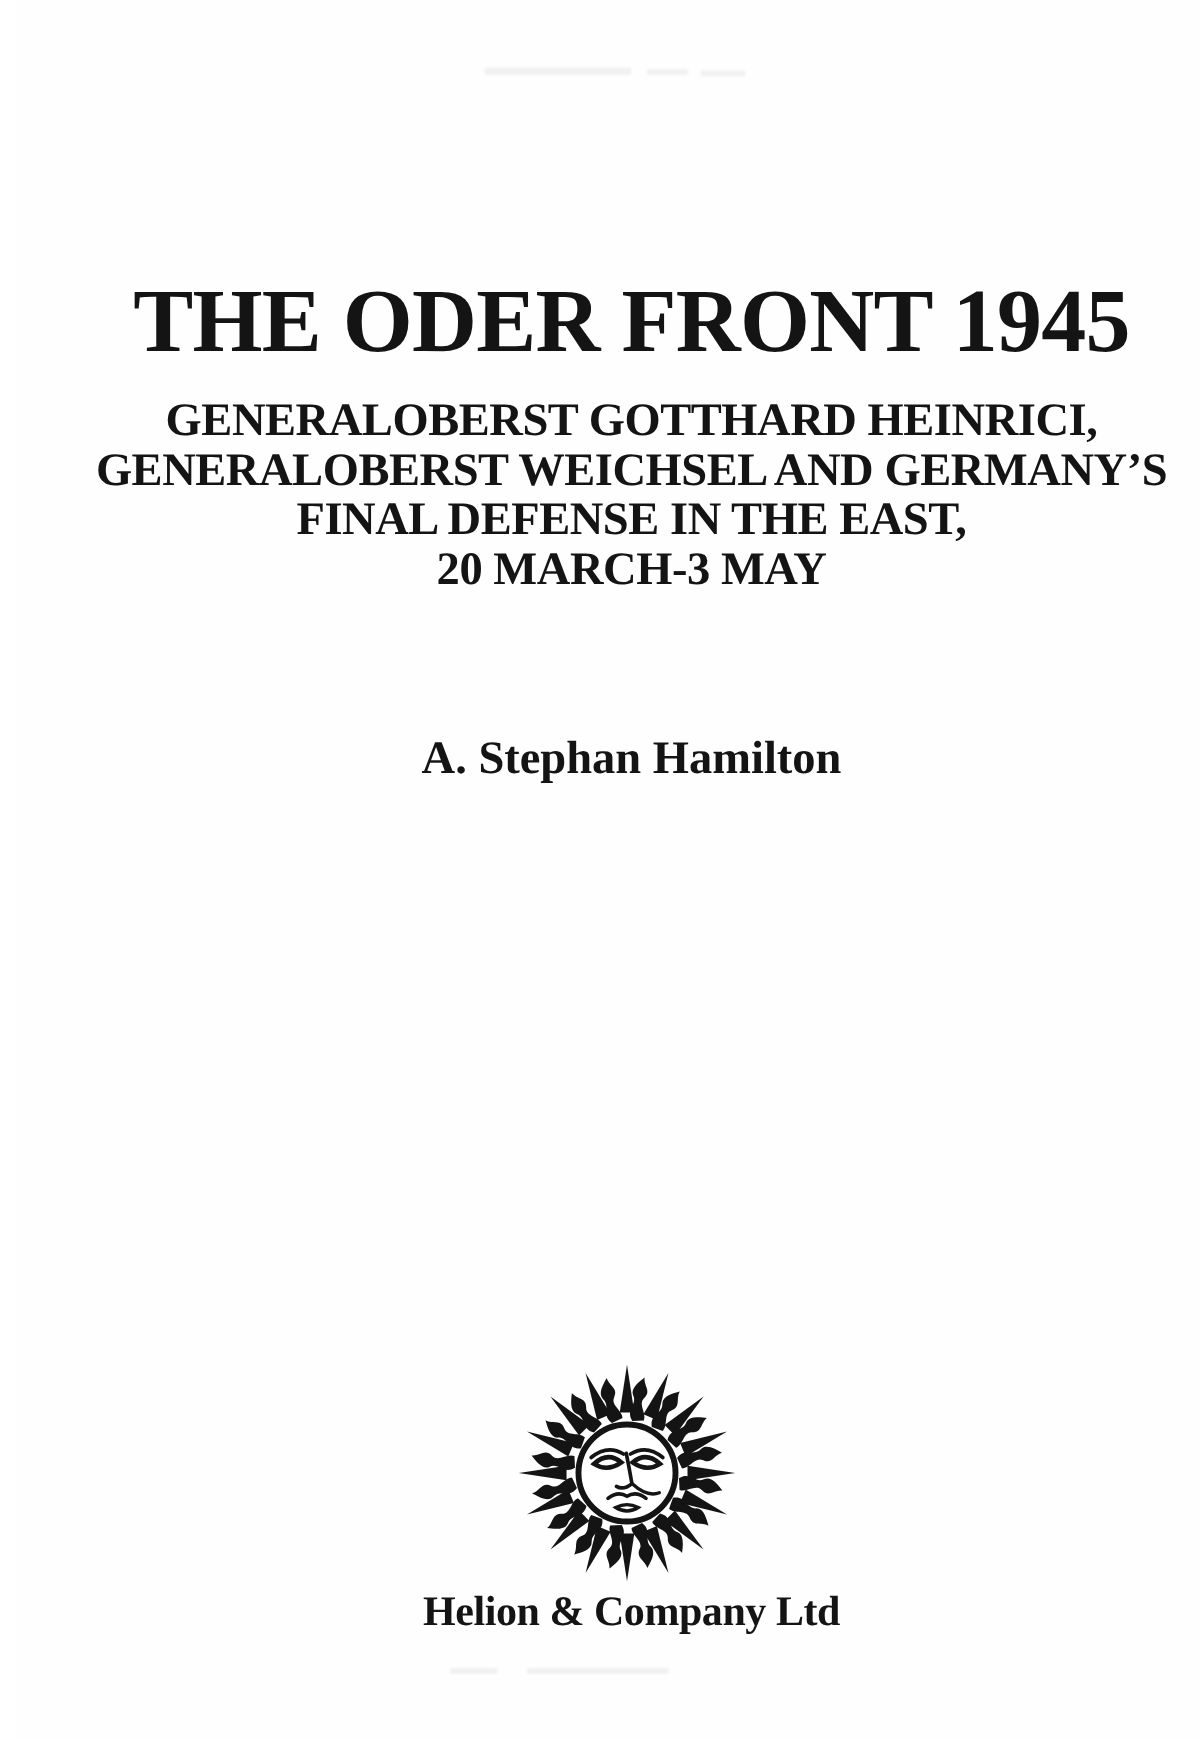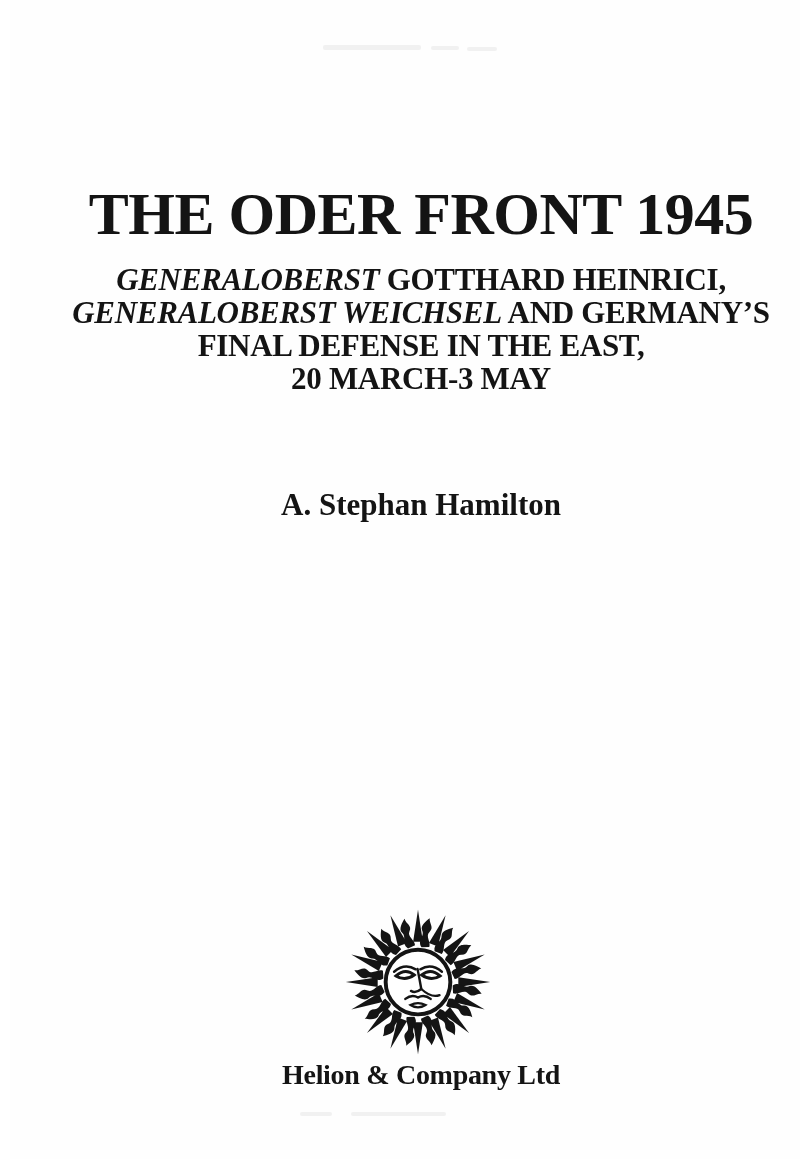--- a/index.html
+++ b/index.html
@@ -23,21 +23,21 @@
     letter-spacing:-0.5px;
     white-space:nowrap;
   }
   .subtitle{
     top:263px;
     font-size:31px;
     line-height:33px;
     font-weight:700;
     letter-spacing:-0.3px;
   }
-  .subtitle .ital{font-style:italic;}
+  .subtitle .ital{}
   .author{
     top:488px;
     font-size:31px;
     line-height:34px;
     font-weight:700;
   }
   .logo{
     position:absolute;
     left:322px;top:907px;
     width:150px;height:150px;

